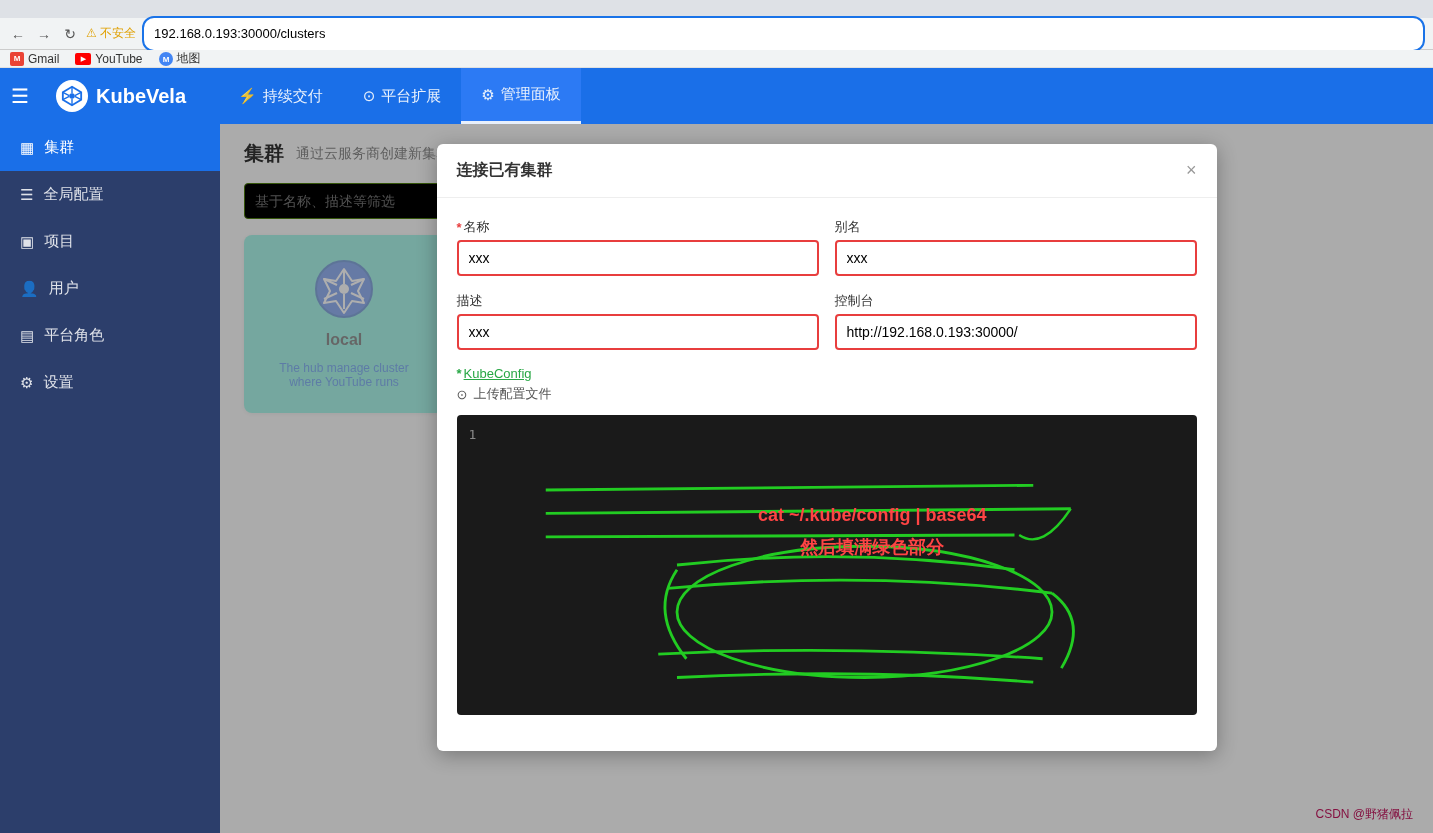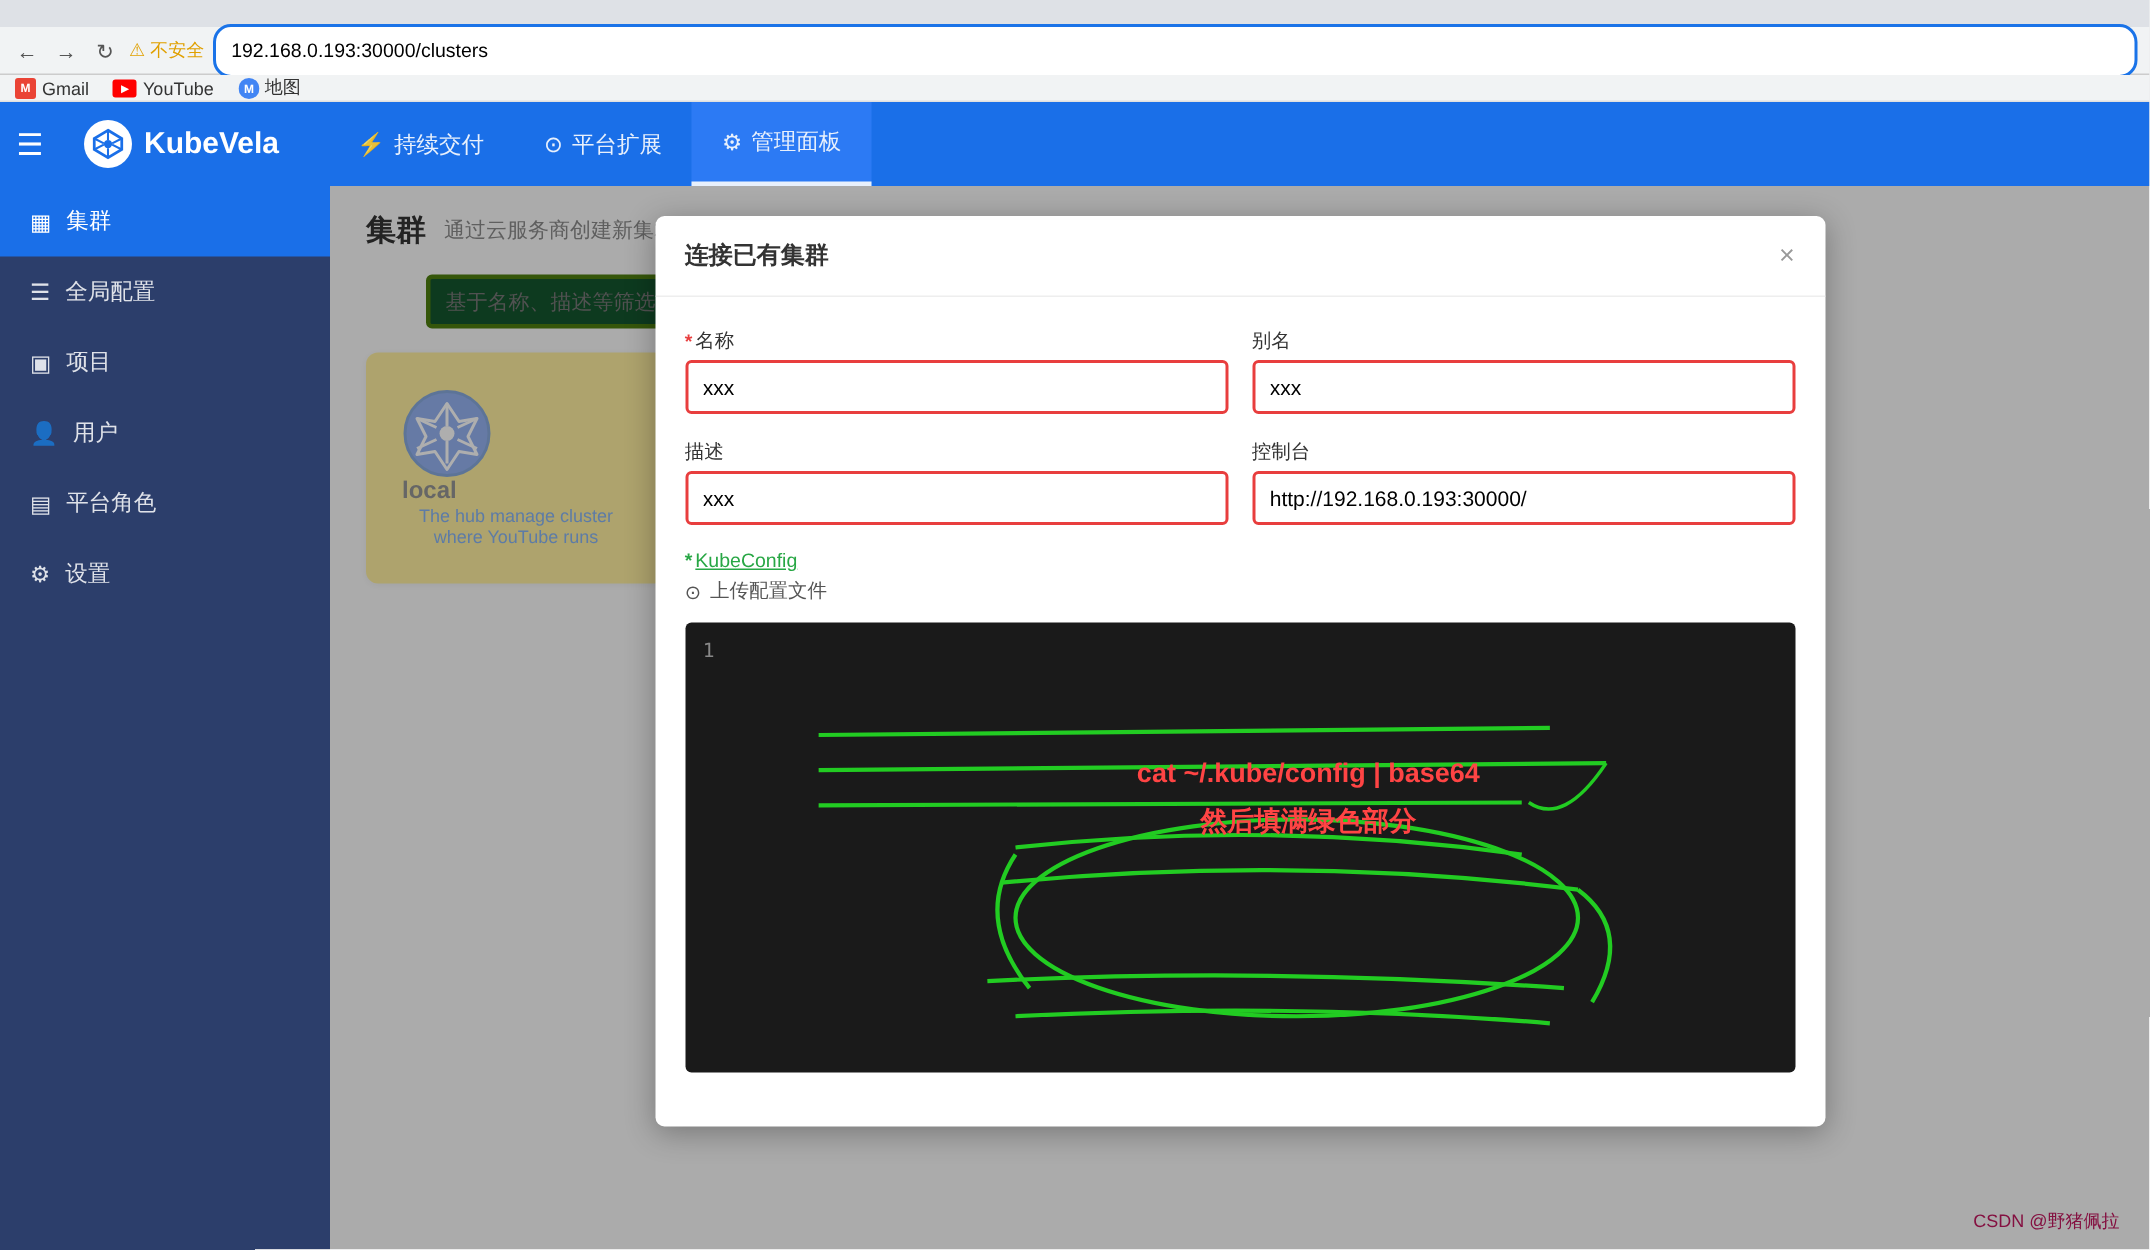--- a/index.html
+++ b/index.html
@@ -183,42 +183,43 @@
       font-size: 14px;
       color: #888;
     }
     .search-bar {
       margin: 0 24px 16px;
       position: relative;
     }
     .search-input {
       width: 300px;
       height: 36px;
-      border: 3px solid #4d7c0f;
+      border: 1px solid #4d7c0f;
       border-radius: 4px;
       padding: 0 10px;
       font-size: 14px;
-      background: #14532d;
+      background: #000000;
       color: #aaa;
-      margin-left: 40px;
     }
 
     
     .cluster-area {
       padding: 0 24px;
       display: flex;
       gap: 20px;
     }
     .cluster-card {
       width: 200px;
-      background: #fde047;
+      background: #5eead4;
       border-radius: 8px;
       padding: 24px;
       display: flex;
       flex-direction: column;
+      align-items: center;
+      gap: 12px;
       box-shadow: 0 1px 4px rgba(0,0,0,0.1);
       opacity: 0.5;
     }
     .cluster-icon {
       width: 60px;
       height: 60px;
     }
     .cluster-name {
       font-size: 16px;
       font-weight: bold;

